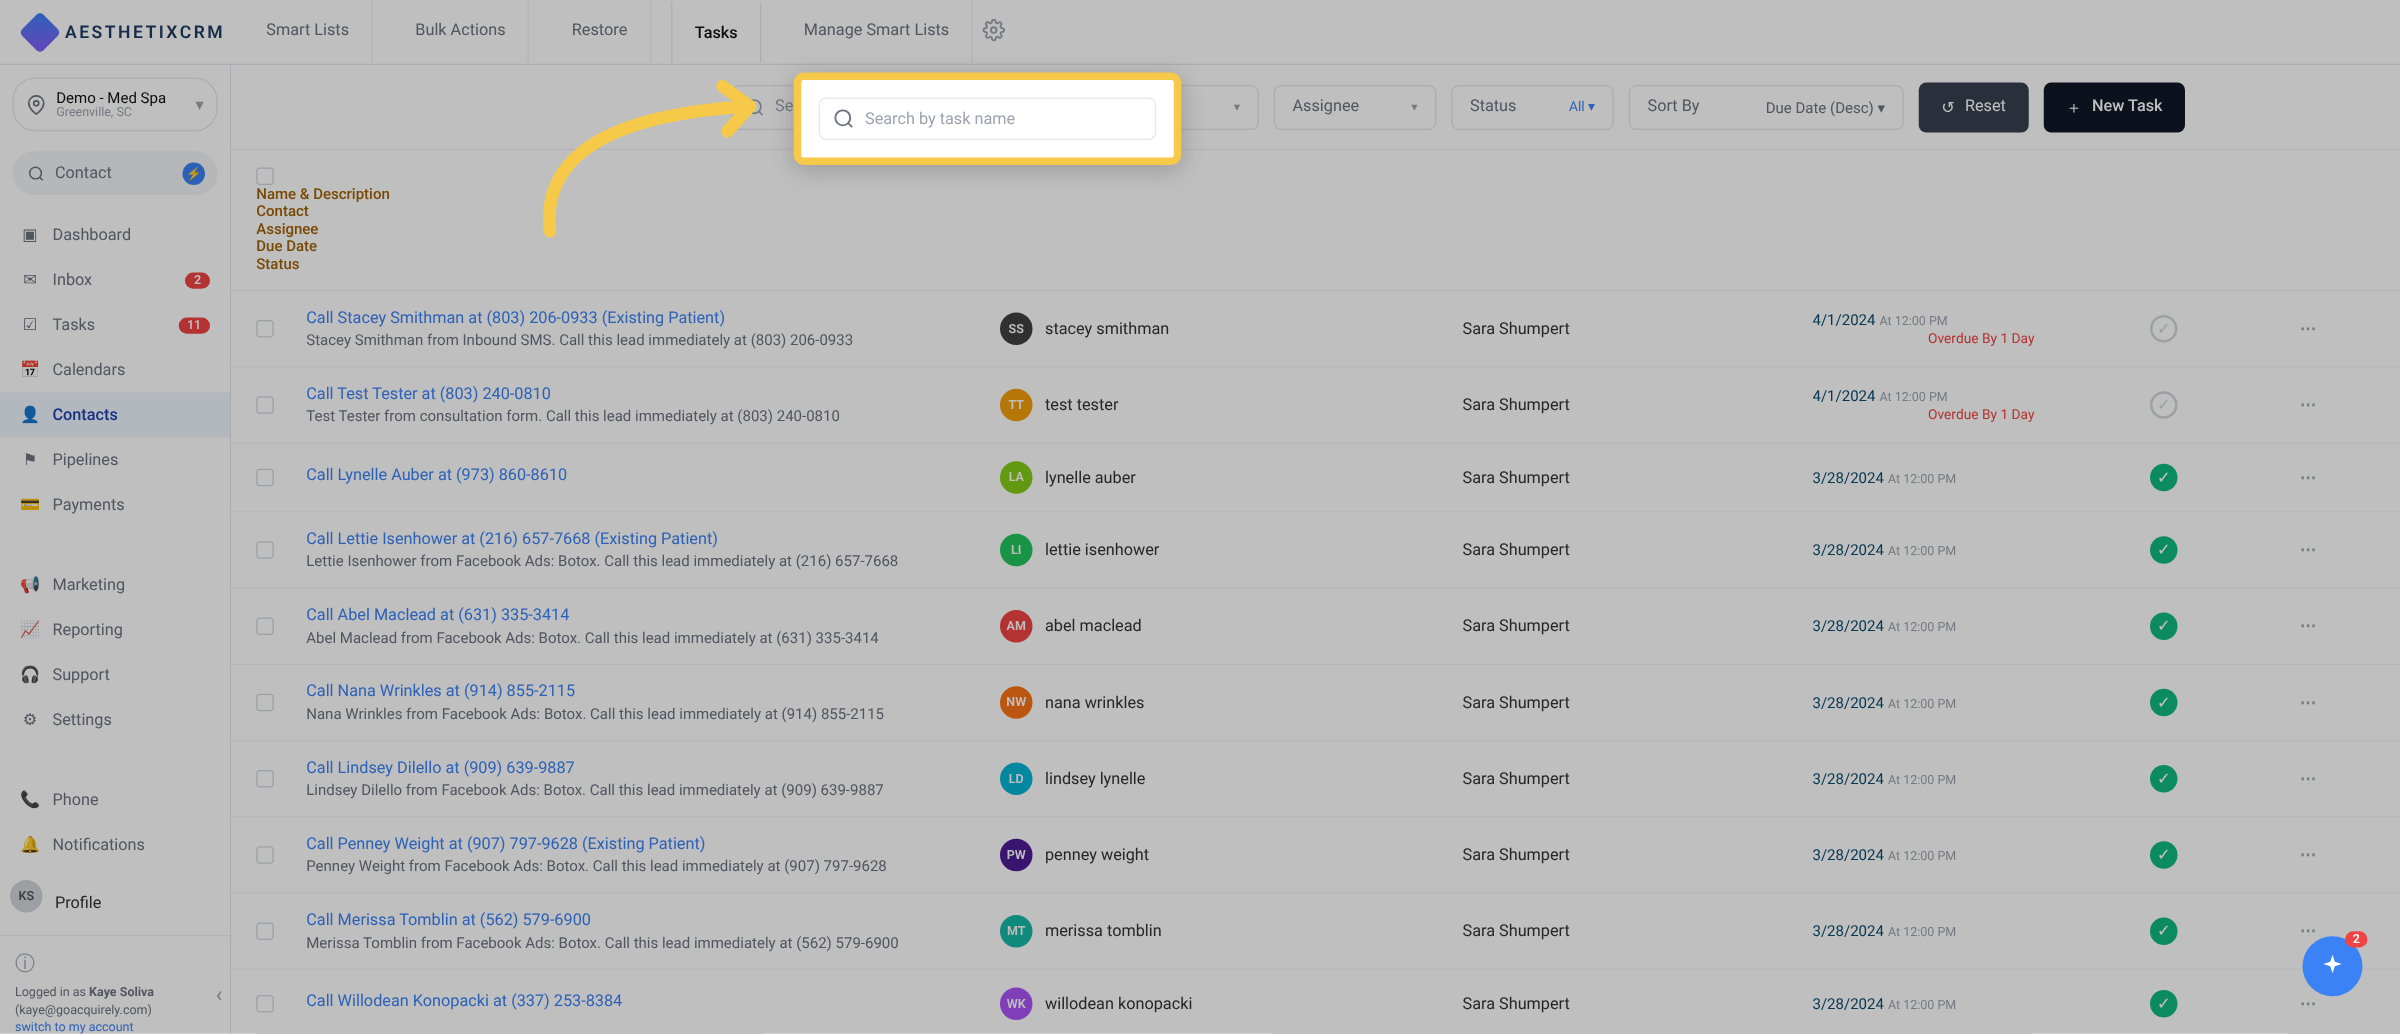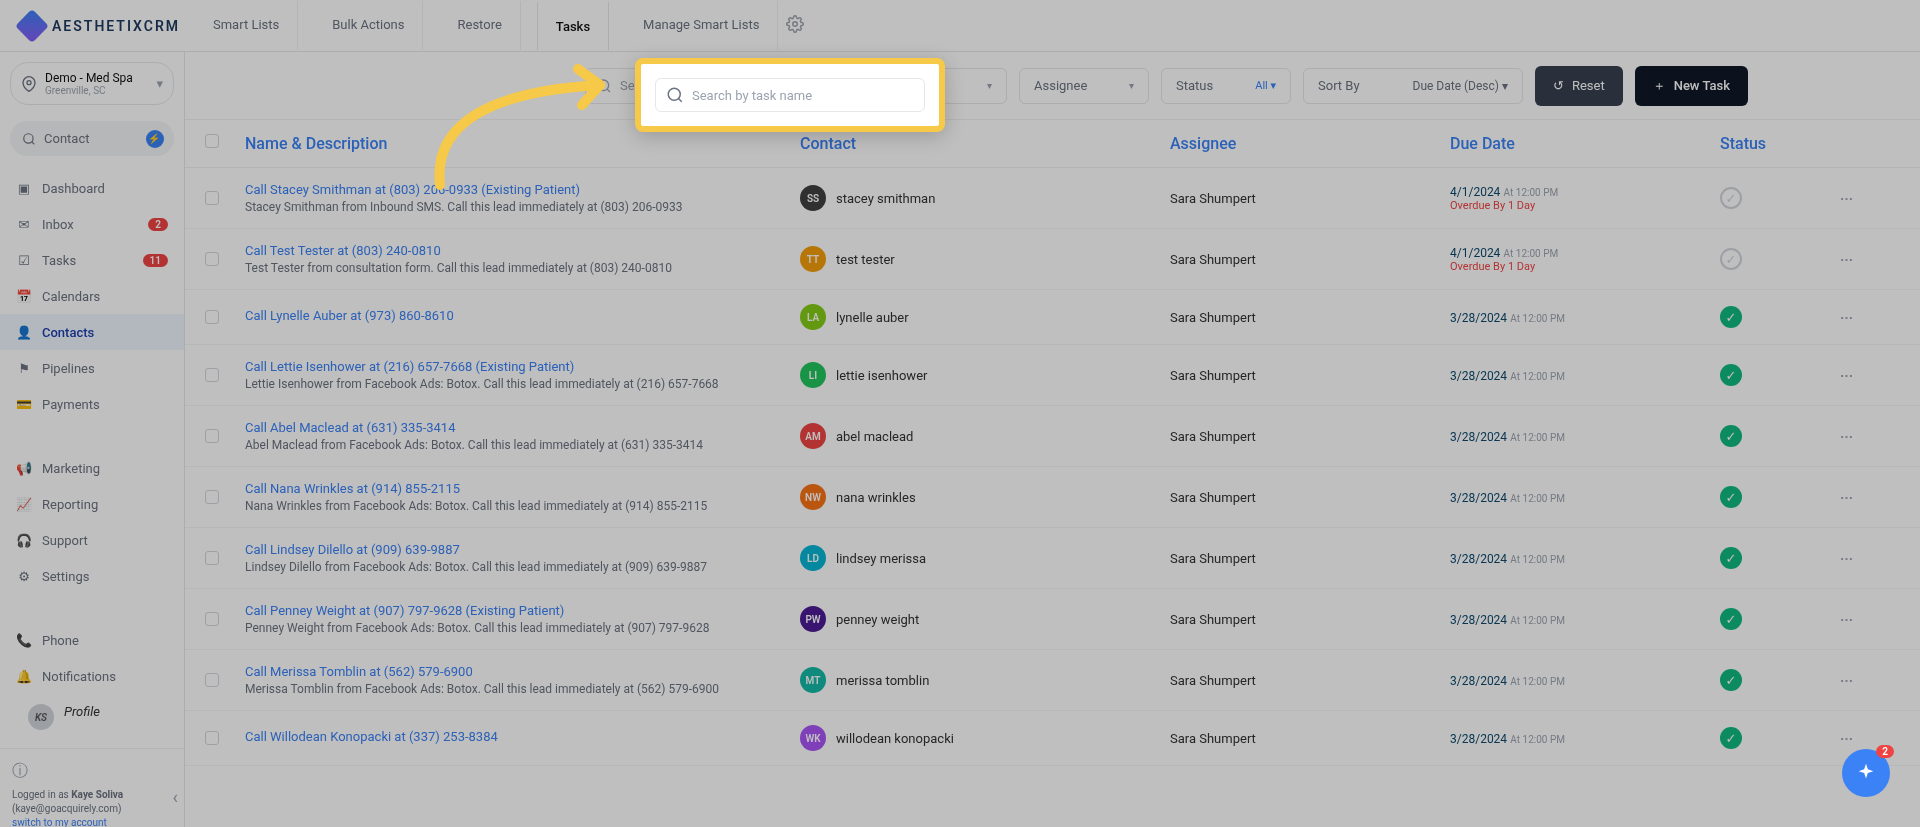--- a/index.html
+++ b/index.html
@@ -25,57 +25,57 @@
 .loc-sub { font-size: 10px; color: #9ca3af; }
 .search-btn { margin: 6px 10px; padding: 10px 12px; background: #f3f4f6; border-radius: 20px; display: flex; align-items: center; gap: 8px; color: #6b7280; position: relative; }
 .bolt { position: absolute; right: 10px; width: 18px; height: 18px; background: #3b82f6; border-radius: 50%; display: flex; align-items: center; justify-content: center; color: #fff; font-size: 10px; }
 .nav-section { padding: 8px 0; }
 .nav-item { display: flex; align-items: center; gap: 10px; padding: 10px 16px; color: #6b7280; cursor: pointer; font-size: 13px; }
 .nav-item.active { background: #eff6ff; color: #1e40af; font-weight: 500; }
 .nav-icon { width: 16px; height: 16px; display: inline-flex; align-items: center; justify-content: center; }
 .badge { margin-left: auto; background: #ef4444; color: #fff; border-radius: 10px; padding: 1px 7px; font-size: 10px; font-weight: 600; }
 .divider { height: 1px; background: #f0f0f0; margin: 6px 0; }
 .sidebar-bottom { margin-top: auto; padding: 12px; font-size: 11px; color: #6b7280; border-top: 1px solid #f0f0f0; position: relative; }
-.profile-item { display: flex; align-items: flex-start; gap: 10px; padding: 10px 28px; font-style: italic; }
+.profile-item { display: flex; align-items: flex-end; gap: 10px; padding: 10px 8px; }
 .avatar-sm { width: 26px; height: 26px; border-radius: 50%; background: #d1d5db; color: #555; display: flex; align-items: center; justify-content: center; font-size: 10px; font-weight: 600; }
 .login-info { font-size: 10px; line-height: 1.4; }
 .login-info a { color: #3b82f6; text-decoration: none; }
 .collapse-chev { position: absolute; right: 6px; top: 50%; transform: translateY(-50%); font-size: 18px; color: #9ca3af; }
 
 
 .main { position: absolute; left: 185px; right: 0; top: 52px; bottom: 0; background: #fff; }
 .filter-bar { height: 68px; display: flex; align-items: center; padding: 0 20px; gap: 12px; border-bottom: 1px solid #f0f0f0; }
 .search-task { flex: 0 0 280px; height: 36px; border: 1px solid #e5e7eb; border-radius: 6px; display: flex; align-items: center; padding: 0 10px; gap: 8px; color: #9ca3af; margin-left: 380px; }
 .search-task input { border: none; outline: none; flex: 1; font-size: 13px; }
 .filter-pill { height: 36px; border: 1px solid #e5e7eb; border-radius: 6px; padding: 0 14px; display: flex; align-items: center; gap: 8px; color: #6b7280; background: #fff; min-width: 130px; justify-content: space-between; }
 .filter-pill .chev { color: #9ca3af; font-size: 10px; }
 .filter-pill.wide { min-width: 220px; }
 .status-all { color: #3b82f6; font-size: 11px; }
 .btn-reset { background: #374151; color: #fff; border-radius: 6px; padding: 0 18px; height: 40px; display: flex; align-items: center; gap: 8px; }
 .btn-new { background: #111827; color: #fff; border-radius: 6px; padding: 0 18px; height: 40px; display: flex; align-items: center; gap: 8px; font-weight: 500; }
 
 
-.table-head { display: flex; padding: 14px 20px; border-bottom: 1px solid #f0f0f0; color: #3b82f6; font-size: 16px; font-weight: 500; }
+.table-head { display: flex; padding: 14px 20px; border-bottom: 1px solid #f0f0f0; color: #a16207; font-size: 12px; font-weight: 500; flex-direction: column; }
 .col-check { width: 40px; }
 .col-name { flex: 1; }
 .col-contact { width: 370px; }
 .col-assignee { width: 280px; }
 .col-due { width: 270px; }
 .col-status { width: 120px; }
 .col-actions { width: 60px; }
 
 .task-row { display: flex; align-items: center; padding: 14px 20px; border-bottom: 1px solid #f5f5f5; }
 .checkbox { width: 14px; height: 14px; border: 1.5px solid #d1d5db; border-radius: 3px; }
 .task-title { color: #3b82f6; font-size: 13px; margin-bottom: 3px; }
 .task-desc { color: #6b7280; font-size: 12px; }
 .contact-cell { display: flex; align-items: center; gap: 10px; }
 .avatar { width: 26px; height: 26px; border-radius: 50%; display: flex; align-items: center; justify-content: center; font-size: 10px; font-weight: 600; color: #fff; }
 .due-date { font-size: 12px; color: #0c4a6e; }
 .due-time { font-size: 10px; color: #9ca3af; }
-.overdue { color: #ef4444; font-size: 11px; }
+.overdue { color: #ef4444; font-size: 11px; text-align: center; }
 .status-circle { width: 22px; height: 22px; border-radius: 50%; display: flex; align-items: center; justify-content: center; }
 .status-circle.done { background: #10b981; color: #fff; }
 .status-circle.pending { border: 2px solid #d1d5db; color: #d1d5db; }
 .dots { color: #9ca3af; letter-spacing: 1px; font-weight: bold; }
 
 
 .highlight-box { position: absolute; z-index: 100; border: 6px solid #f7c948; border-radius: 8px; background: #fff; padding: 14px; box-shadow: 0 4px 20px rgba(0,0,0,0.2); }
 .highlight-search { width: 270px; height: 34px; border: 1px solid #e5e7eb; border-radius: 6px; display: flex; align-items: center; padding: 0 10px; gap: 8px; color: #9ca3af; }
 .arrow-svg { position: absolute; z-index: 99; }
 
@@ -409,21 +409,21 @@
     <div class="col-check">
           <div class="checkbox"></div>
         </div>
     <div class="col-name">
       <div class="task-title">Call Lindsey Dilello at (909) 639-9887</div>
       <div class="task-desc">Lindsey Dilello from Facebook Ads: Botox. Call this lead immediately at (909) 639-9887</div>
     </div>
     <div class="col-contact">
       <div class="contact-cell">
         <div class="avatar" style="background:#06b6d4">LD</div>
-        <span>lindsey merissa</span>
+        <span>lindsey lynelle</span>
       </div>
     </div>
     <div class="col-assignee">Sara Shumpert</div>
     <div class="col-due">
       <span class="due-date">3/28/2024</span>
       <span class="due-time"> At 12:00 PM</span>
       
     </div>
     <div class="col-status">
           <div class="status-circle done">✓</div>

